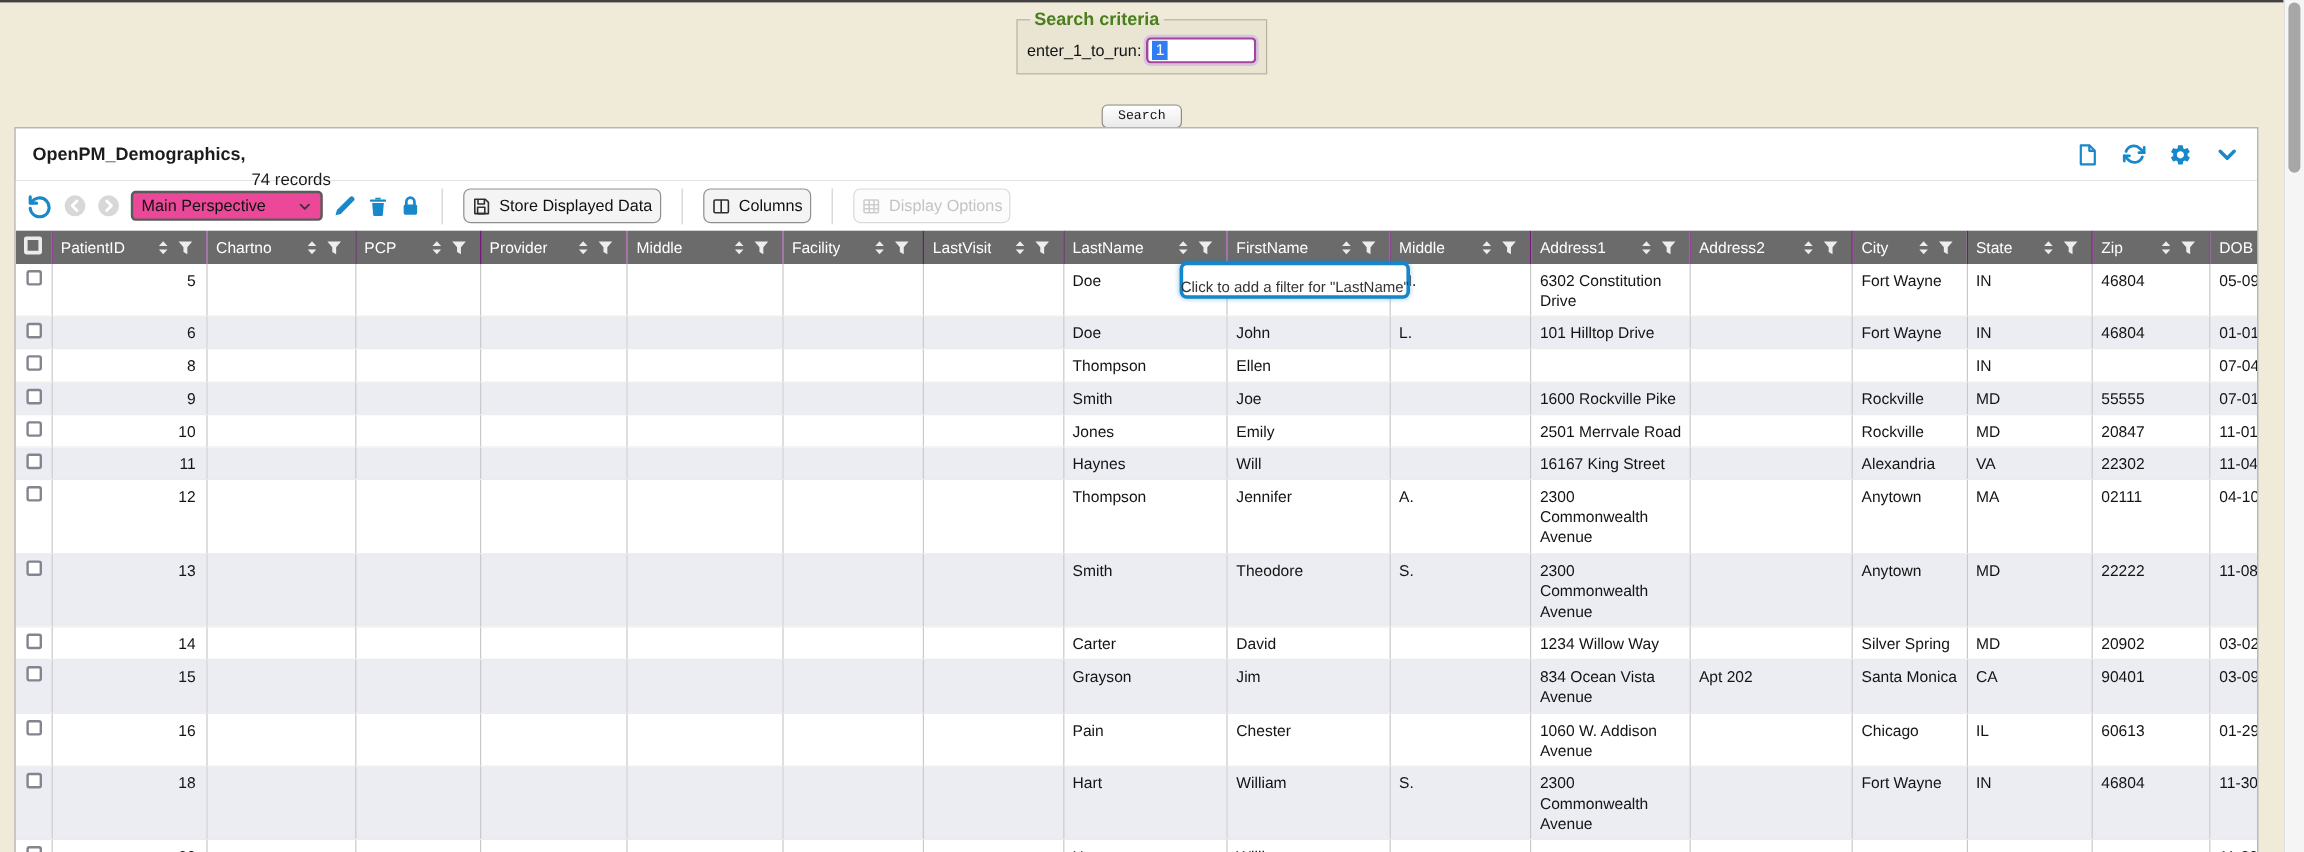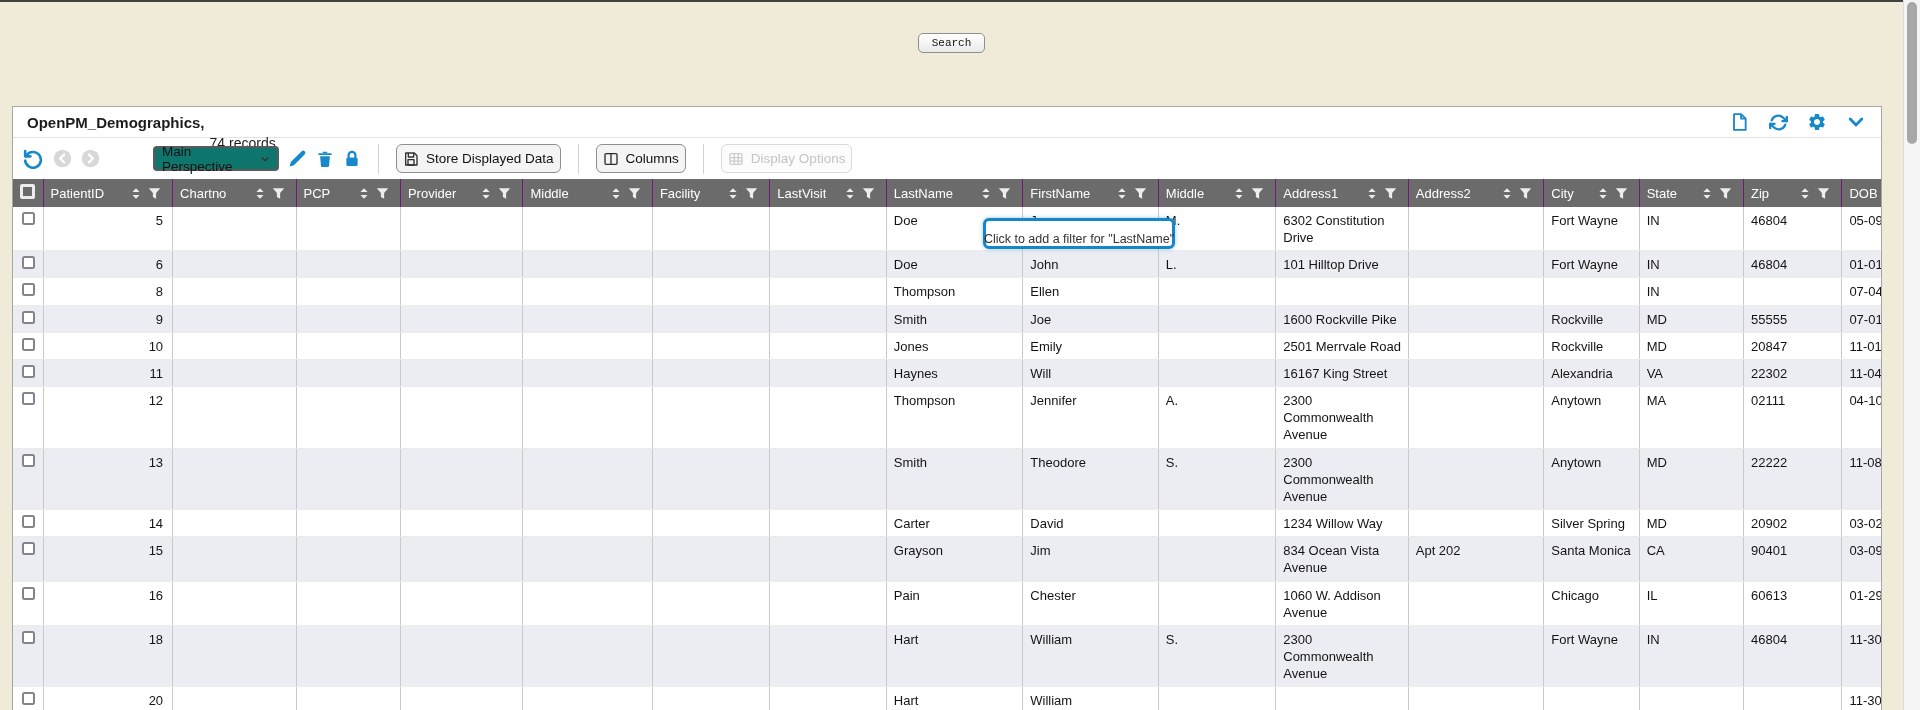--- a/index.html
+++ b/index.html
@@ -30,36 +30,36 @@
     background:linear-gradient(#ffffff,#e9e9e9); border:1px solid #8f8f8f; border-radius:5px;
     padding:3px 13px; cursor:pointer;
   }
 
   
   .panel {
     position:absolute; left:12px; top:106px; width:1870px; height:640px;
     background:#fff; border:1px solid #a6a6a6; overflow:hidden;
   }
   .panel-title {
-    height:31px; display:flex; align-items:center; padding:0 14px; border-bottom:1px solid #e3e3e3;
+    height:44px; display:flex; align-items:center; padding:0 14px; border-bottom:1px solid #e3e3e3;
     font-size:15px; color:#1c1c1c;
   }
   .panel-title .title { font-weight:bold; }
   .panel-title .records { font-weight:normal; margin-left:5px; font-size:14px;margin-top:41px; }
   .title-icons { margin-left:auto; display:flex; align-items:center; gap:17px; }
   .title-icons .icon { width:22px; height:22px; display:inline-flex; align-items:center; justify-content:center; cursor:pointer; }
 
   
   .toolbar { height:41px; display:flex; align-items:center; padding:0 10px; gap:9px; background:#fff; }
   .tb-icon { display:inline-flex; align-items:center; justify-content:center; cursor:pointer; }
   .nav-circle { width:19px; height:19px; }
   .perspective-select {
     display:inline-flex; align-items:center; justify-content:space-between; gap:10px;
-    width:126px; height:25px; background:#0f766e; border:2px solid #5a5a5a; border-radius:4px;
-    font-size:13.5px; color:#111; padding:0 7px; cursor:pointer;margin-left:44px;
+    width:160px; height:25px; background:#ec4899; border:2px solid #5a5a5a; border-radius:4px;
+    font-size:13.5px; color:#111; padding:0 7px; cursor:pointer;
   }
   .tb-sep { width:1px; height:30px; background:#d2d2d2; margin:0 8px; }
   .tb-btn {
     display:inline-flex; align-items:center; gap:7px; height:29px; padding:0 6px;
     font-family:"Liberation Sans",sans-serif; font-size:13.5px; color:#111;
     background:#f4f4f4; border:1px solid #8f8f8f; border-radius:6px; cursor:pointer;
   }
   .tb-btn.disabled { color:#c3c3c8; border-color:#dadada; background:#fcfcfc; cursor:default; }
 
   
@@ -98,20 +98,29 @@
   
   .v-scrollbar { position:absolute; right:0; top:0; bottom:0; width:17px; background:#f5f5f5; border-left:1px solid #dcdcdc; z-index:60; }
   .v-scrollbar .thumb { position:absolute; left:3px; top:2px; width:10px; height:142px; background:#a7a7a7; border-radius:6px; }
 </style>
 </head>
 <body>
 
 <div class="top-edge"></div>
 
 <div class="search-area">
+  <fieldset class="search-fs">
+    <legend class="search-legend">Search criteria</legend>
+    <div class="field-row">
+      <label>enter_1_to_run:</label>
+      <span class="text-input">
+          <span class="sel">1</span>
+        </span>
+    </div>
+  </fieldset>
   <button class="search-btn">Search</button>
 </div>
 
 <div class="panel">
   <div class="panel-title">
     <span class="title">OpenPM_Demographics,</span>
     <span class="records">74 records</span>
     <div class="title-icons">
       <span class="icon">
         <svg width="20" height="20" viewBox="0 0 24 24" fill="none" stroke="#1788c9" stroke-width="2.2" stroke-linejoin="round">

